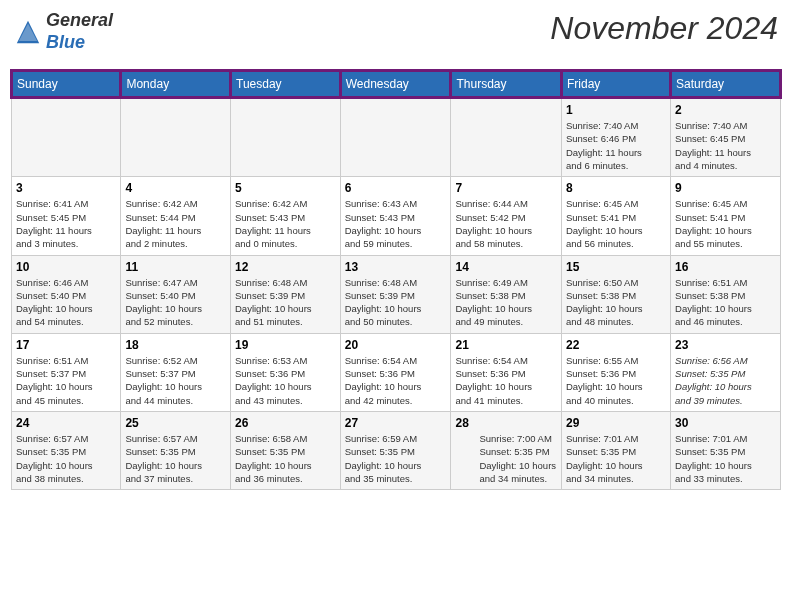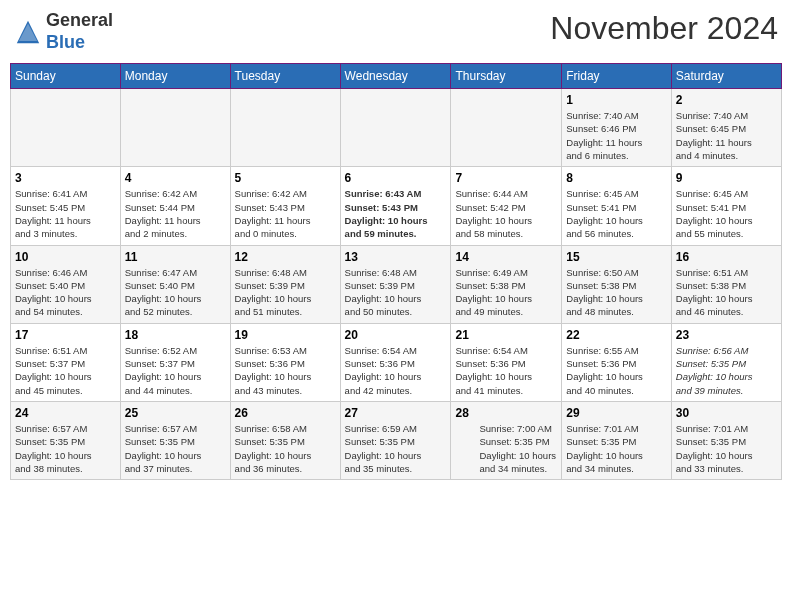--- a/index.html
+++ b/index.html
@@ -7,22 +7,23 @@
       font-family: Arial, sans-serif;
       background: #fff;
       width: 792px;
       min-height: 612px;
       padding: 10px;
     }
     .header {
       display: flex;
       justify-content: space-between;
       align-items: flex-start;
-      margin-bottom: 10px;
+      margin-bottom: 16px;
       padding: 0 4px;
+      font-style: italic;
     }
     .logo {
       display: flex;
       align-items: center;
       gap: 4px;
     }
     .logo-text {
       font-size: 18px;
       font-weight: bold;
       line-height: 1.2;
@@ -50,21 +51,21 @@
       border-collapse: collapse;
       font-size: 10.5px;
     }
     .calendar th {
       background: #2a6db5;
       color: #fff;
       padding: 5px 4px;
       text-align: left;
       font-size: 12px;
       font-weight: normal;
-      border: 1px solid #701a75;
+      border: 3px solid #701a75;
     }
     .calendar td {
       border: 1px solid #ccc;
       vertical-align: top;
       padding: 4px;
       width: 113px;
       min-height: 80px;
       background: #fff;
     }
     .calendar tr:nth-child(odd) td {
@@ -158,21 +159,21 @@
         </td>
         <td>
           <span class="day-number">5</span>
           <div class="day-info" style="white-space: pre-line;">Sunrise: 6:42 AM
 Sunset: 5:43 PM
 Daylight: 11 hours
 and 0 minutes.</div>
         </td>
         <td>
           <span class="day-number">6</span>
-          <div class="day-info" style="white-space: pre-line; font-weight: bold;">Sunrise: 6:43 AM
+          <div class="day-info" style="white-space: pre-line;">Sunrise: 6:43 AM
 Sunset: 5:43 PM
 Daylight: 10 hours
 and 59 minutes.</div>
         </td>
         <td>
           <span class="day-number">7</span>
           <div class="day-info" style="white-space: pre-line;">Sunrise: 6:44 AM
 Sunset: 5:42 PM
 Daylight: 10 hours
 and 58 minutes.</div>

